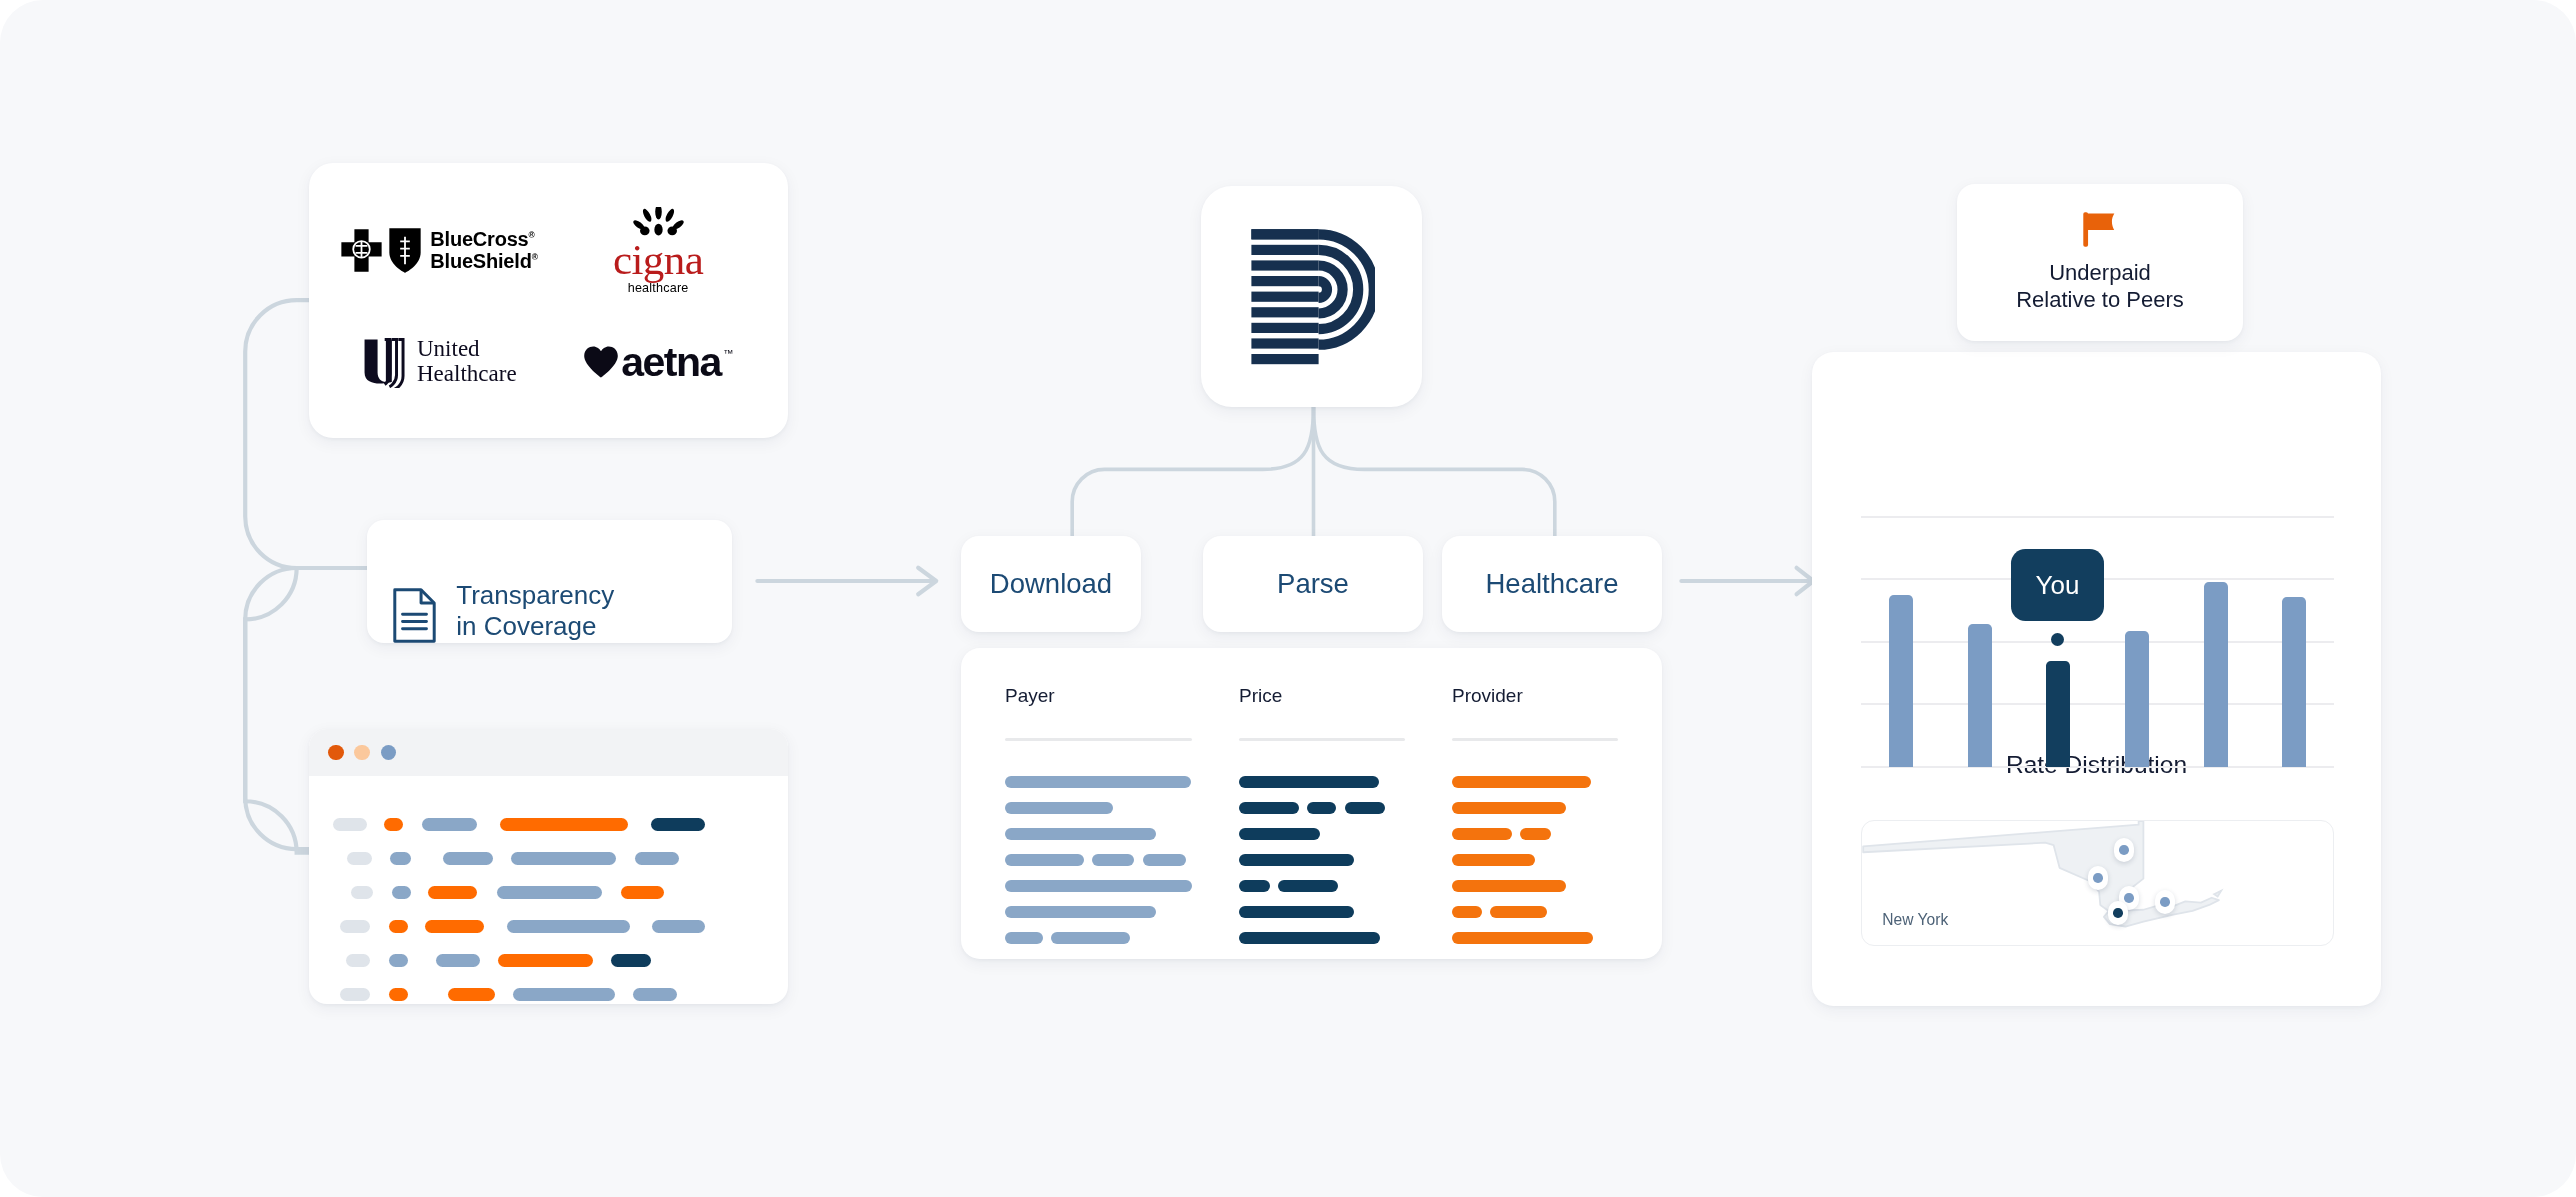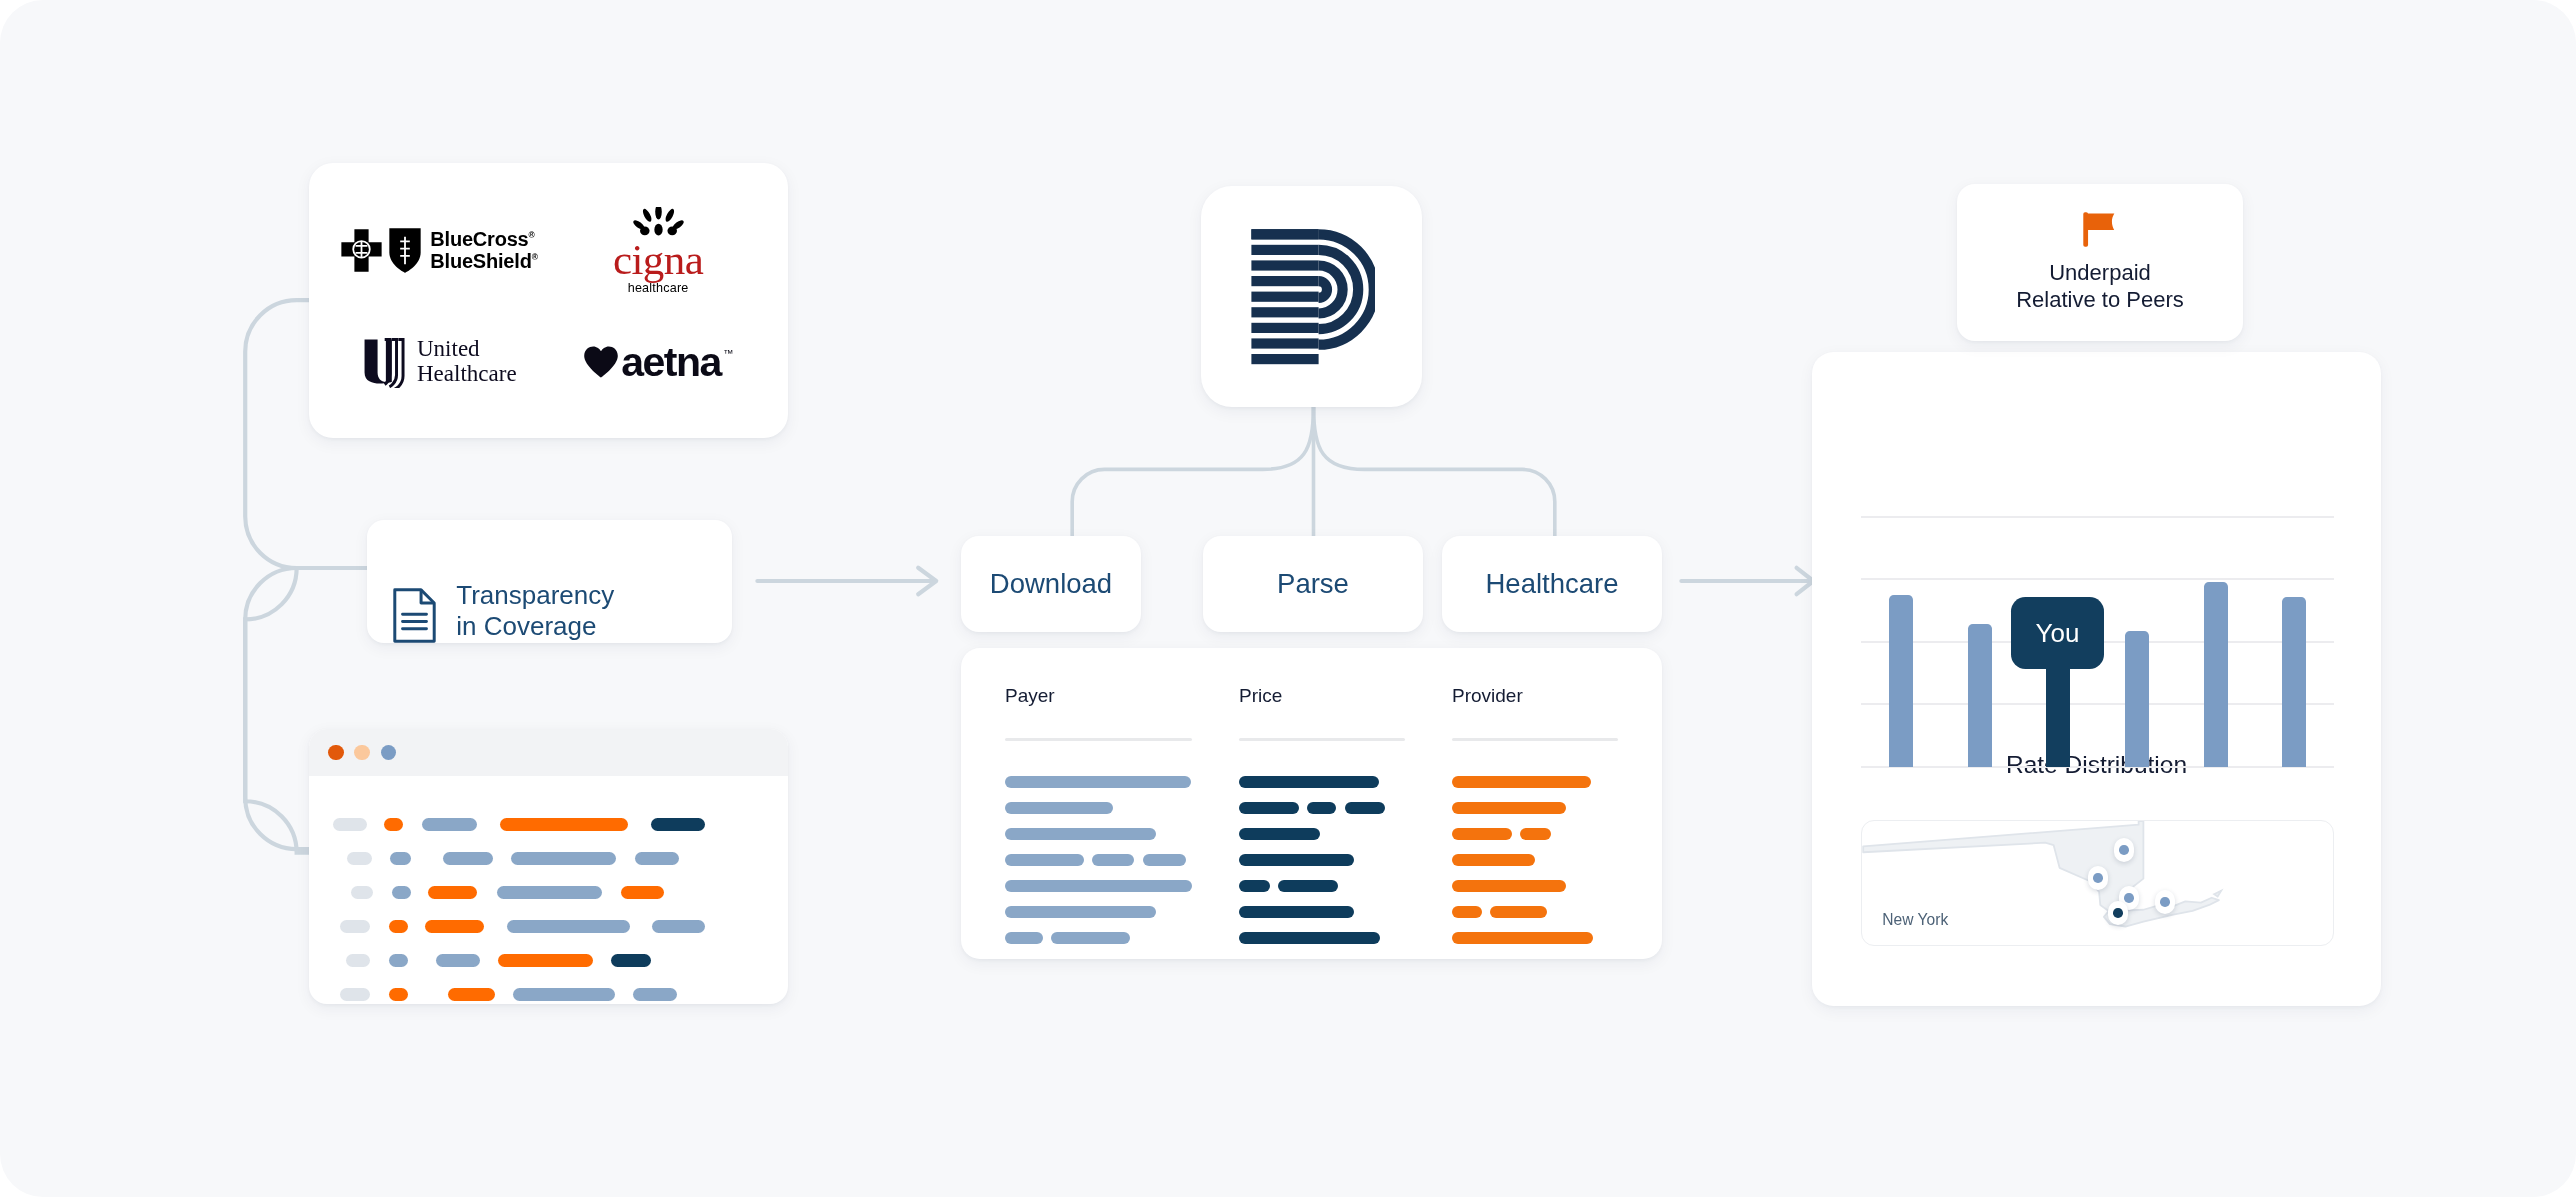--- a/index.html
+++ b/index.html
@@ -413,21 +413,21 @@
   <div id="chart">
       <div class="gridline" style="top: 0px;"></div>
       <div class="gridline" style="top: 62px;"></div>
       <div class="gridline" style="top: 125px;"></div>
       <div class="gridline" style="top: 187px;"></div>
       <div class="gridline" style="top: 250px;"></div>
       <div class="bar" style="height: 172px; left: 27.5px; background: rgb(123, 156, 196);"></div>
       <div class="bar" style="height: 143px; left: 107px; background: rgb(123, 156, 196);"></div>
       <div class="bar" style="height: 106px; left: 185px; background: rgb(18, 62, 94);"></div>
       <div class="you-dot" style="left: 190px; top: 117px; background: rgb(18, 62, 94);"></div>
-      <div class="you-chip" style="left: 150px; top: 33px; background: rgb(18, 62, 94); margin-top: 48px;">You</div>
+      <div class="you-chip" style="left: 150px; top: 33px; background: rgb(18, 62, 94);">You</div>
       <div class="bar" style="height: 136px; left: 264px; background: rgb(123, 156, 196);"></div>
       <div class="bar" style="height: 185px; left: 343px; background: rgb(123, 156, 196);"></div>
       <div class="bar" style="height: 170px; left: 421px; background: rgb(123, 156, 196);"></div>
     </div>
 
   <div id="map-card">
     <svg viewBox="0 0 790 210" width="473" height="126" aria-hidden="true">
       <path d="M2 42 L462 6 L462 0 L470 0 L470 6 L470 96 L452 110 L440 132 L444 142 L430 140 L424 150
                L470 148 L498 140 L520 142 L540 134 L566 136 L584 128 L596 132 L580 140 L552 150
                L520 156 L470 168 L440 176 L414 172 L404 160 L412 150 L398 140 L396 118 L380 100

